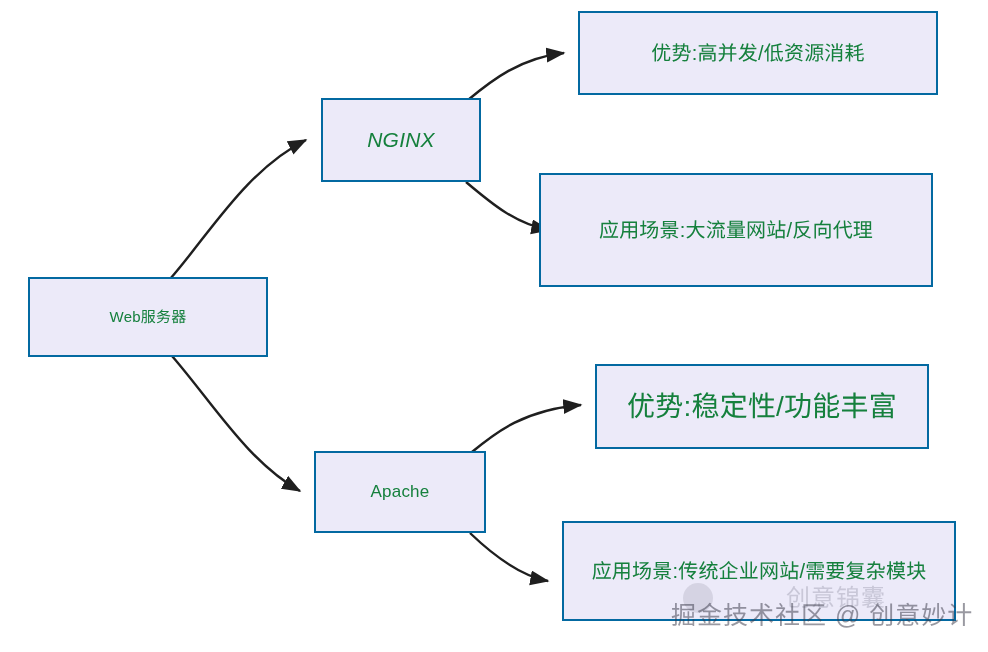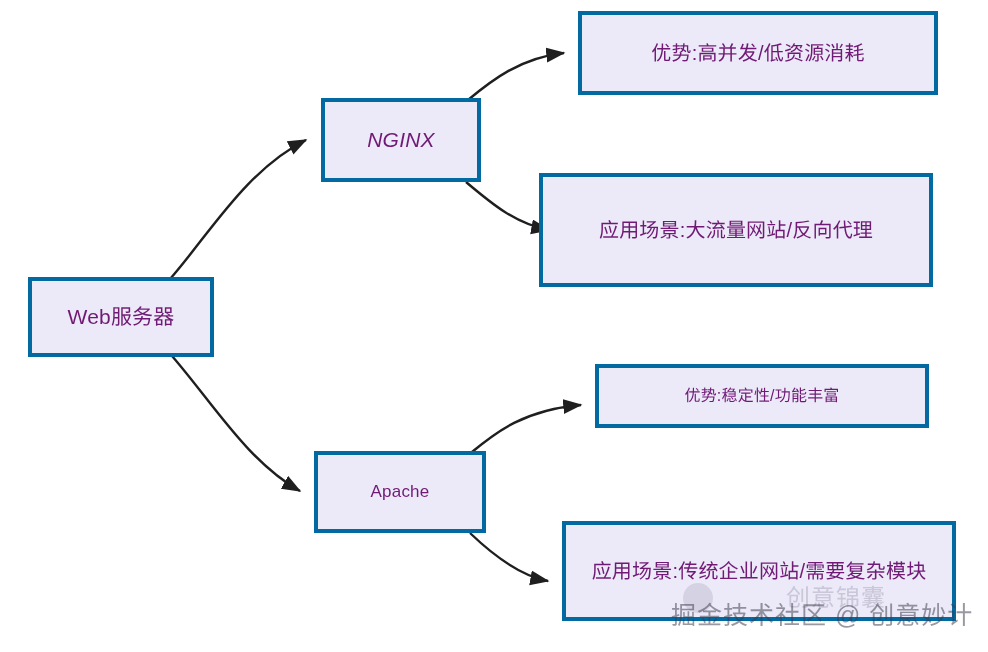--- a/index.html
+++ b/index.html
@@ -23,42 +23,42 @@
     left: 0;
     top: 0;
     width: 988px;
     height: 652px;
     pointer-events: none;
   }
   .node {
     position: absolute;
     box-sizing: border-box;
     background: #eceaf9;
-    border: 4px solid #0369a1;
+    border: 2px solid #0369a1;
     display: flex;
     align-items: center;
     justify-content: center;
     text-align: center;
-    color: #701a75;
+    color: #15803d;
     line-height: 1.55;
     padding: 4px 14px;
     letter-spacing: 0.2px;
     box-shadow: 0 0 0 0 rgba(0,0,0,0);
   }
   .node-text {
     display: block;
     width: 100%;
   }
   
   #node-root {
     left: 28px;
     top: 277px;
-    width: 186px;
+    width: 240px;
     height: 80px;
-    font-size: 21px;
+    font-size: 15px;
   }
   
   #node-nginx {
     left: 321px;
     top: 98px;
     width: 160px;
     height: 84px;
     font-size: 21px;
     font-style: italic;
   }
@@ -81,22 +81,22 @@
     left: 539px;
     top: 173px;
     width: 394px;
     height: 114px;
     font-size: 20px;
   }
   #node-apache-adv {
     left: 595px;
     top: 364px;
     width: 334px;
-    height: 64px;
-    font-size: 16px;
+    height: 85px;
+    font-size: 28px;
   }
   #node-apache-use {
     left: 562px;
     top: 521px;
     width: 394px;
     height: 100px;
     font-size: 20px;
   }
   .watermark {
     position: absolute;

